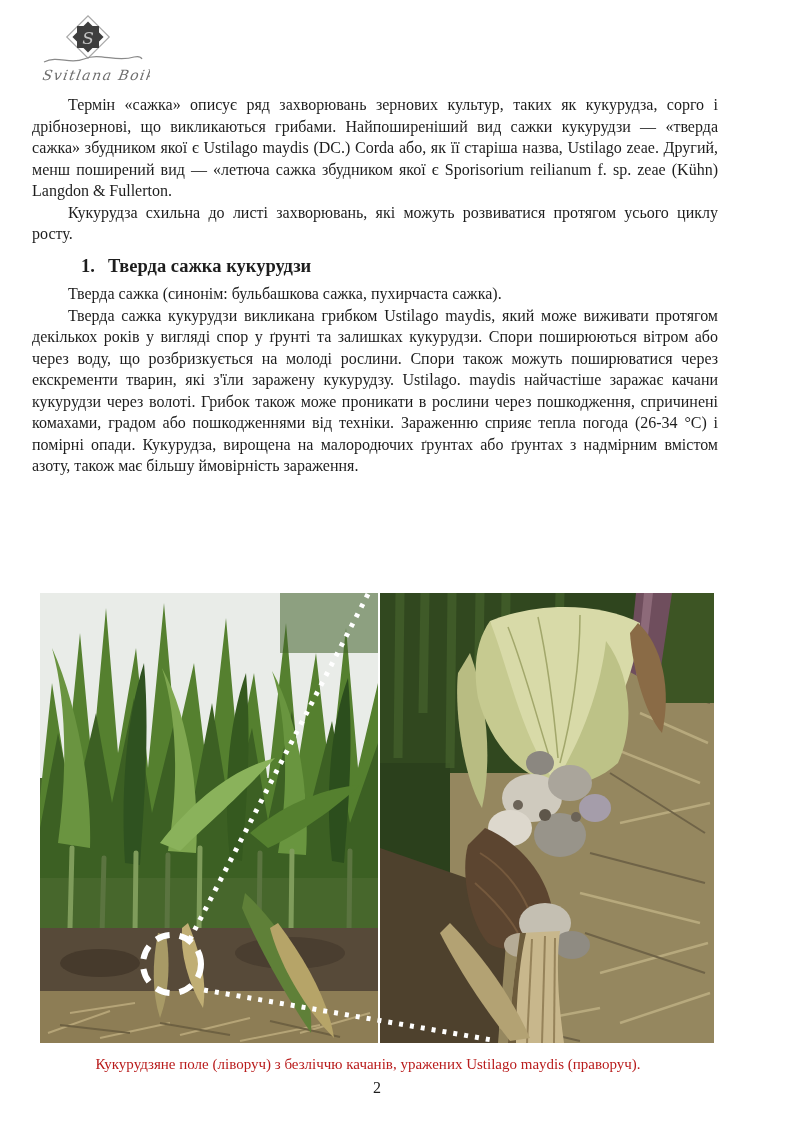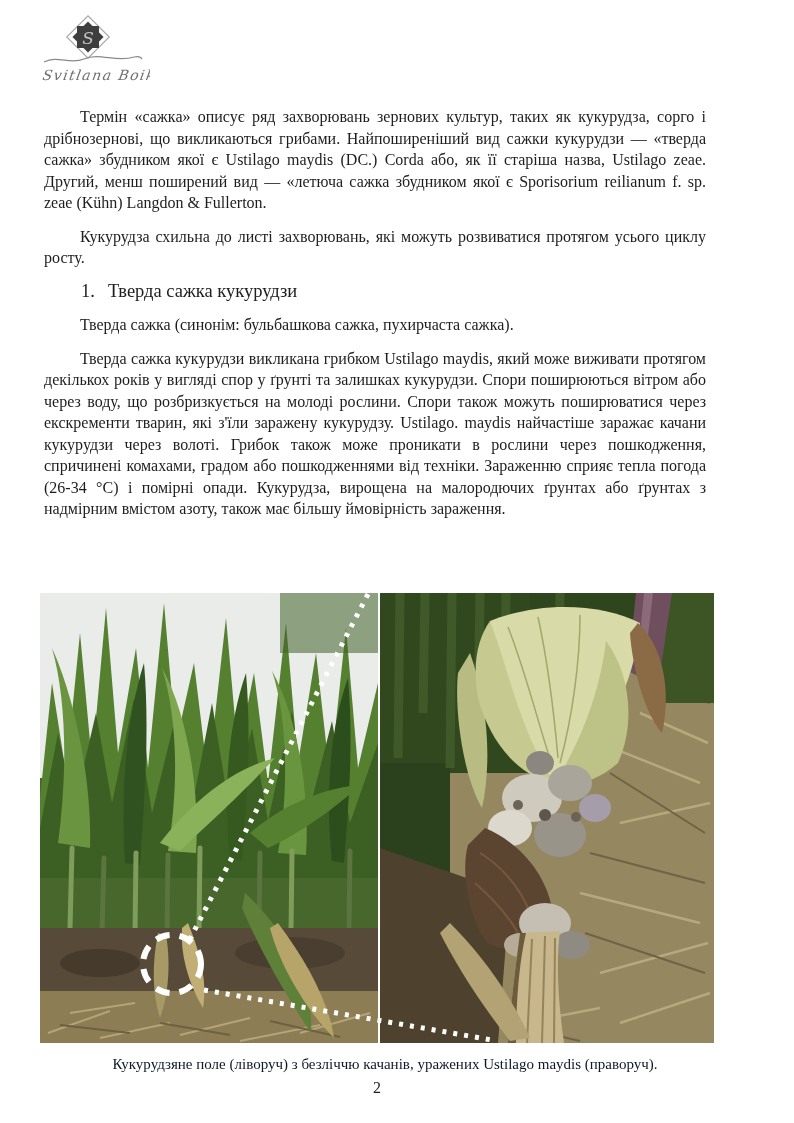--- a/index.html
+++ b/index.html
@@ -13,35 +13,35 @@
   }
   
   .logo{position:absolute;left:40px;top:12px;width:110px;height:76px;}
   
   .content{
     position:absolute;left:32px;top:94px;width:686px;
     font-size:16px;line-height:21.5px;
     text-align:justify;
     hyphens:none;
   }
-  .content p{margin:12px;text-indent:36px;}
+  .content p{margin:0;text-indent:36px;}
   .heading{
     margin:11px 0 6px 0;
     padding-left:49px;
-    font-size:18.5px;font-weight:400;
+    font-size:18.5px;font-weight:700;
     text-align:left;text-indent:0;
   }
   .h-num{margin-right:13px;}
   .synonym{text-indent:45px;}
   
   .figure{position:absolute;left:40px;top:593px;width:674px;height:450px;}
   .figure svg{display:block;}
   .caption{
-    position:absolute;left:48px;top:1056px;width:674px;
-    text-align:center;font-size:15px;color:#0f172a;
+    position:absolute;left:31px;top:1056px;width:674px;
+    text-align:center;font-size:15px;color:#b91c1c;
   }
   .pagenum{
     position:absolute;left:40px;top:1079px;width:674px;
     text-align:center;font-size:16px;color:#1d1d1d;
   }
 </style>
 </head>
 <body>
 
 <div class="page">

